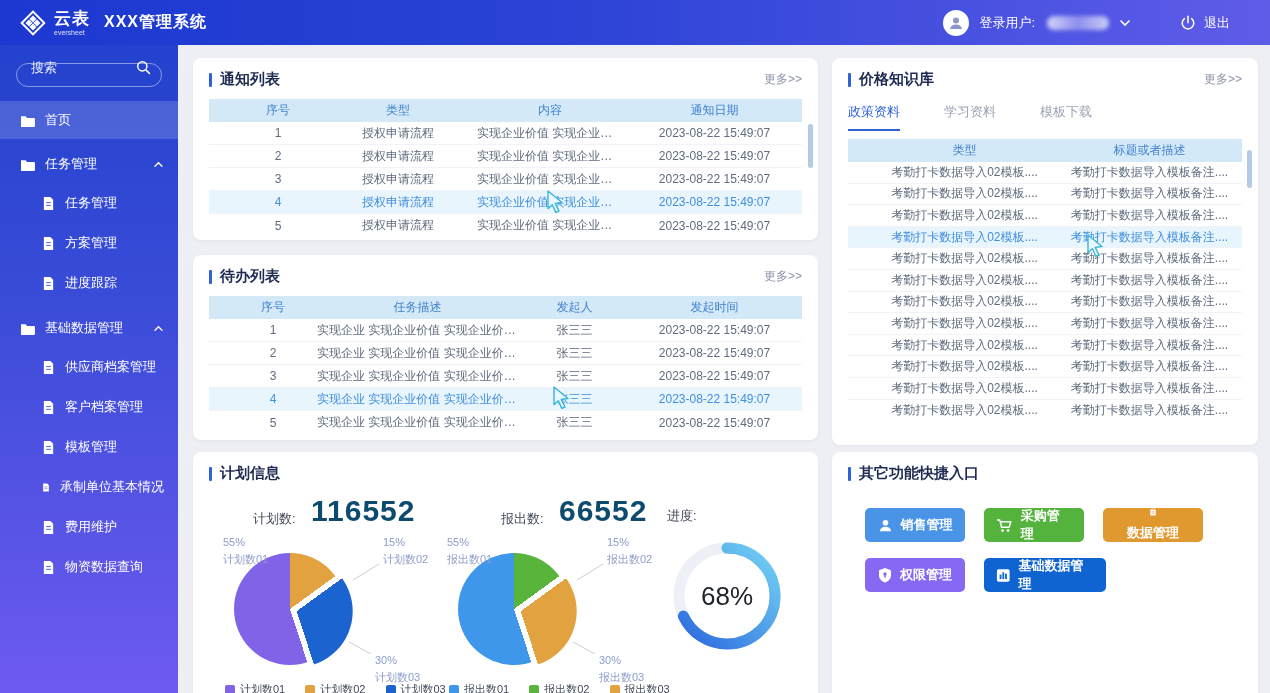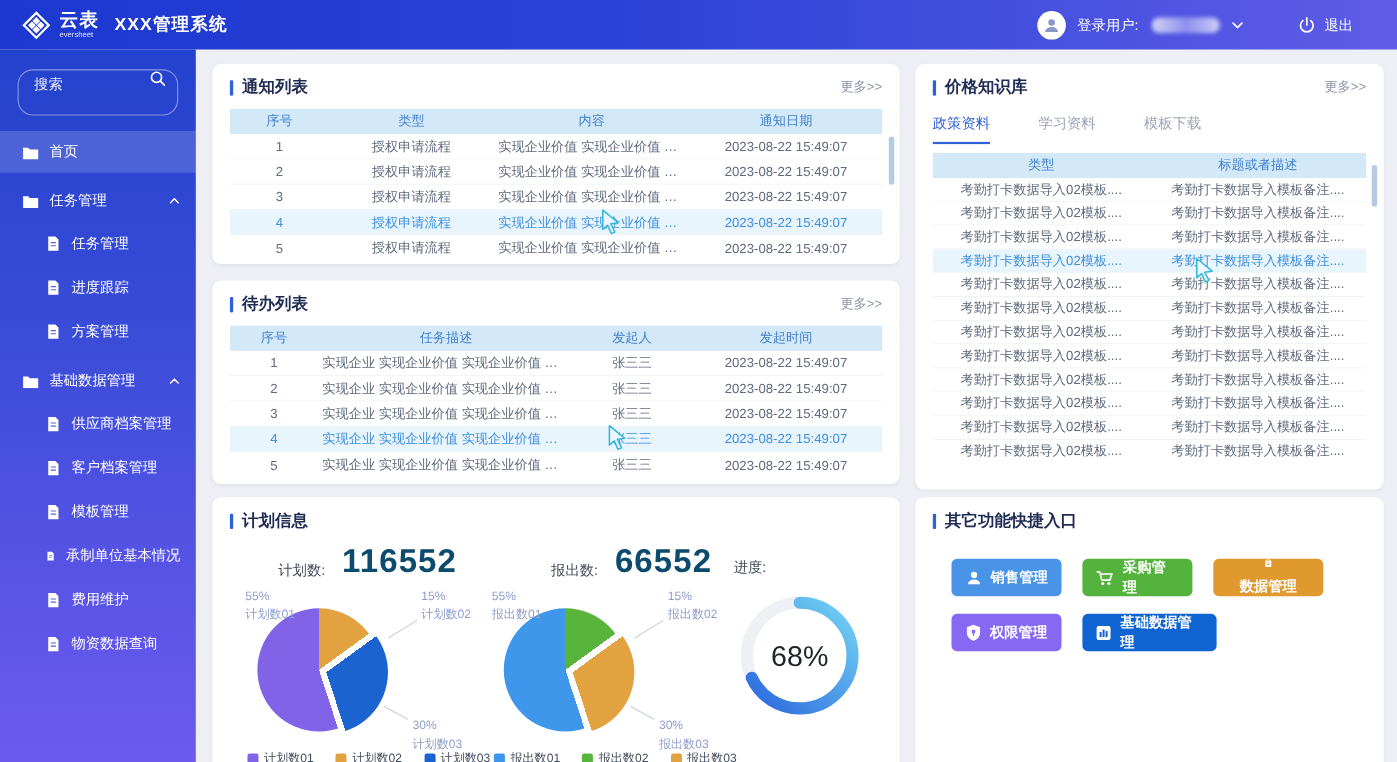--- a/index.html
+++ b/index.html
@@ -19,22 +19,22 @@
   .header-right { margin-left:auto; display:flex; align-items:center; gap:10px; padding-right:40px; }
   .avatar { width:26px; height:26px; border-radius:50%; background:#fff; display:flex; align-items:center; justify-content:center; }
   .user-label { font-size:13px; }
   .user-blur { width:62px; height:14px; border-radius:7px; margin-left:2px;
     background:linear-gradient(90deg,rgba(255,255,255,.75),rgba(255,255,255,.35),rgba(255,255,255,.7)); filter:blur(2px); }
   .logout { display:flex; align-items:center; gap:7px; margin-left:38px; font-size:13px; cursor:pointer; }
 
   
   .sidebar { position:absolute; top:45px; left:0; width:178px; height:648px;
     background:linear-gradient(180deg,#2342cd 0%,#3a4cd8 40%,#6e5af0 100%); color:#fff; z-index:4; }
-  .search-box { margin:18px 16px 14px 16px; height:42px; border:1px solid rgba(255,255,255,.45); border-radius:14px;
-    display:flex; padding:0 10px 16px 14px; }
+  .search-box { margin:18px 16px 14px 16px; height:24px; border:1px solid rgba(255,255,255,.45); border-radius:14px;
+    display:flex; align-items:center; padding:0 10px 16px 14px; }
   .search-box input { flex:1; background:transparent; border:none; outline:none; color:#fff; font-size:13px; width:90px; font-family:inherit; }
   .search-box input::placeholder { color:rgba(255,255,255,.9); }
   .menu { margin-top:10px; }
   .m-item { display:flex; align-items:center; gap:10px; height:38px; padding:0 14px 0 20px; font-size:13px; cursor:pointer; }
   .m-item.active { background:rgba(255,255,255,.16); }
   .m-item.group { margin-top:6px; }
   .m-item .chev { margin-left:auto; }
   .m-item.sub { padding-left:42px; height:40px; }
   .m-item .txt { white-space:nowrap; }
 
@@ -47,21 +47,21 @@
   .p-short  { left:832px; top:452px; width:426px; height:255px; }
 
   .p-head { display:flex; align-items:center; padding:12px 16px 0 16px; }
   .p-title { font-size:15px; font-weight:bold; color:#1f2b52; display:flex; align-items:center; gap:8px; }
   .p-title:before { content:""; width:3px; height:14px; background:#2f62d8; border-radius:1px; display:inline-block; }
   .more { margin-left:auto; font-size:12px; color:#8b93a6; cursor:pointer; }
 
   
   .tbl { margin:10px 16px 0 16px; font-size:12px; color:#5f6b7e; }
   .t-head { background:#d4e9f8; color:#4181ce; }
-  .t-row, .t-head { display:grid; align-items:center; height:23px; text-align:center; }
+  .t-row, .t-head { display:grid; align-items:center; height:23px; text-align:center;padding-left:24px; }
   .t-row { border-bottom:1px solid #f1f3f6; background:#fff; }
   .t-row.hl { background:#e9f5fd; color:#3f8fdd; }
   .t-row:last-child { border-bottom:none; }
   .cols-notice { grid-template-columns:90px 150px 1fr 175px; }
   .cols-todo   { grid-template-columns:80px 1fr 105px 175px; }
   .cols-kb     { grid-template-columns:1fr 1fr; }
   .cell { overflow:hidden; white-space:nowrap; text-overflow:ellipsis; padding:0 4px; }
   .kb-row-h { height:21.6px; }
 
   
@@ -171,29 +171,29 @@
             <line x1="4.5" y1="10" x2="9.5" y2="10" stroke="#4f63dd" stroke-width="1.1"></line>
           </svg>
         <span class="txt">任务管理</span>
       </div>
       <div class="m-item sub">
         <svg width="13" height="15" viewBox="0 0 14 16">
             <path d="M2 1h7l3 3v11H2z" fill="#fff"></path>
             <line x1="4.5" y1="7" x2="9.5" y2="7" stroke="#4f63dd" stroke-width="1.1"></line>
             <line x1="4.5" y1="10" x2="9.5" y2="10" stroke="#4f63dd" stroke-width="1.1"></line>
           </svg>
+        <span class="txt">方案管理</span>
+      </div>
+      <div class="m-item sub">
+        <svg width="13" height="15" viewBox="0 0 14 16">
+            <path d="M2 1h7l3 3v11H2z" fill="#fff"></path>
+            <line x1="4.5" y1="7" x2="9.5" y2="7" stroke="#4f63dd" stroke-width="1.1"></line>
+            <line x1="4.5" y1="10" x2="9.5" y2="10" stroke="#4f63dd" stroke-width="1.1"></line>
+          </svg>
         <span class="txt">进度跟踪</span>
-      </div>
-      <div class="m-item sub">
-        <svg width="13" height="15" viewBox="0 0 14 16">
-            <path d="M2 1h7l3 3v11H2z" fill="#fff"></path>
-            <line x1="4.5" y1="7" x2="9.5" y2="7" stroke="#4f63dd" stroke-width="1.1"></line>
-            <line x1="4.5" y1="10" x2="9.5" y2="10" stroke="#4f63dd" stroke-width="1.1"></line>
-          </svg>
-        <span class="txt">方案管理</span>
       </div>
 
       <div class="m-item group">
         <svg width="15" height="13" viewBox="0 0 16 14">
             <path d="M1 2.5h5l1.5 1.7H15c.6 0 1 .4 1 1V13c0 .5-.4 1-1 1H1z" fill="#fff"></path>
           </svg>
         <span class="txt">基础数据管理</span>
         <svg class="chev" width="11" height="7" viewBox="0 0 12 8">
             <polyline points="2,6 6,2 10,6" fill="none" stroke="#fff" stroke-width="1.5" stroke-linecap="round"></polyline>
           </svg>

